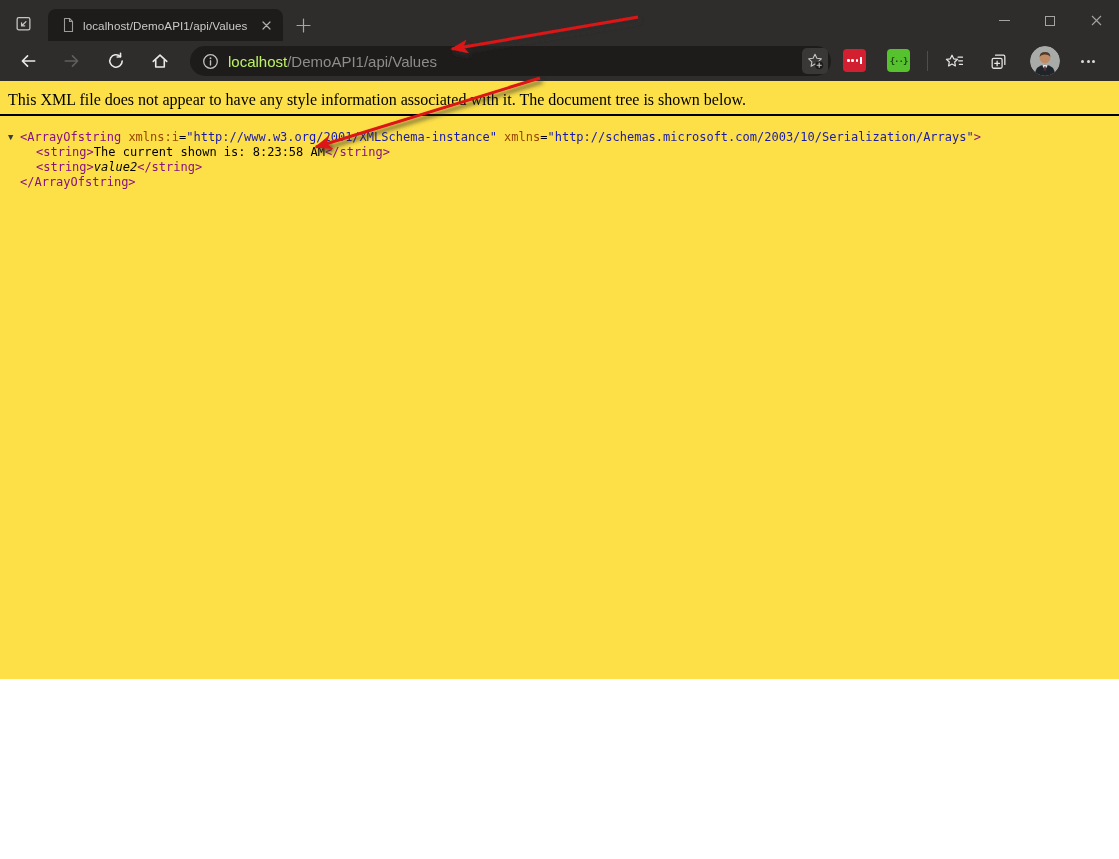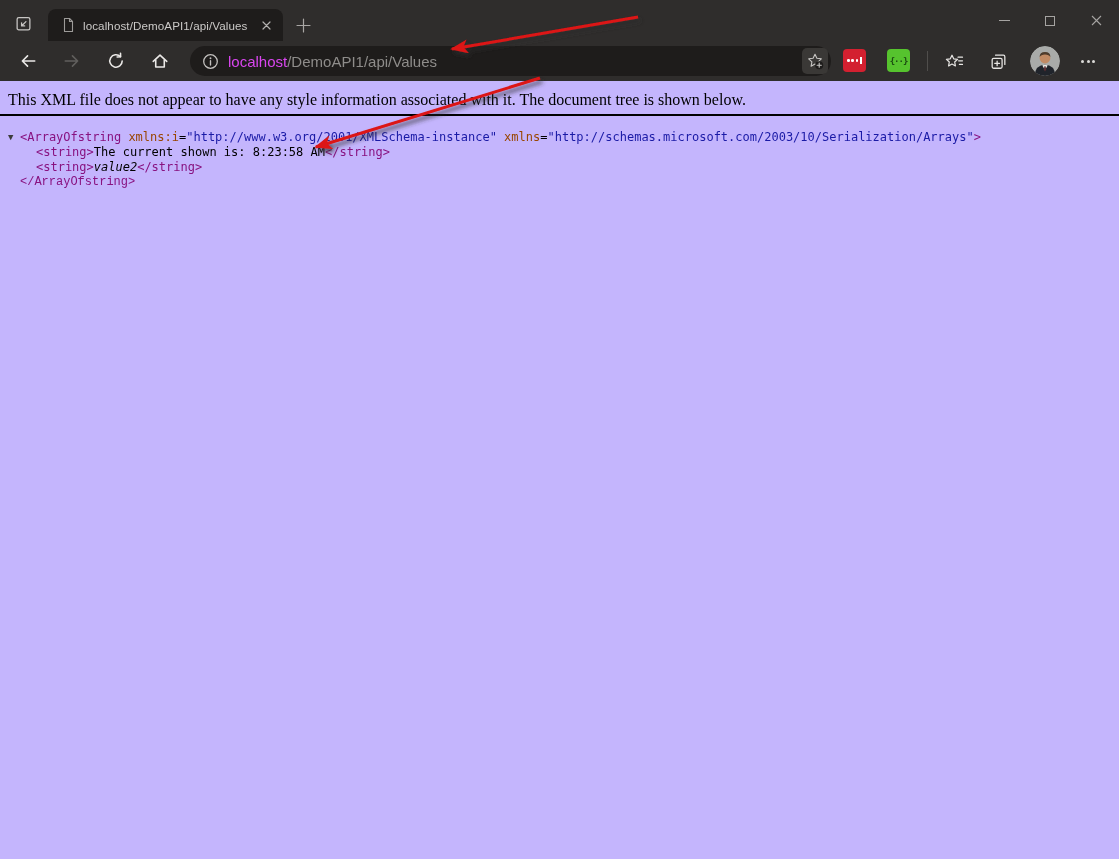--- a/index.html
+++ b/index.html
@@ -32,21 +32,21 @@
 
   .nav-btn { position:absolute; top:3px; width:34px; height:34px; border-radius:4px;
              display:flex; align-items:center; justify-content:center; }
   .nav-back { left:11px; } .nav-fwd { left:55px; } .nav-refresh { left:99px; } .nav-home { left:143px; }
 
   .addressbar { position:absolute; left:190px; top:5px; width:641px; height:30px;
                 background:#1e1c1b; border-radius:15px; display:flex; align-items:center;
                 padding-left:12px; }
   .info-icon { width:17px; height:17px; margin-right:9px; flex:0 0 auto; }
   .url { font-size:15px; white-space:nowrap; }
-  .url-host { color:#d946ef; }
+  .url-host { color:#bef264; }
   .url-path { color:#8e8c8a; }
   .ab-spacer { flex:1 1 auto; }
   .starplus-btn { width:26px; height:26px; margin-right:3px; border-radius:5px; background:#3a3836;
                   display:flex; align-items:center; justify-content:center; flex:0 0 auto; }
 
   .ext-btn { position:absolute; top:8px; width:23px; height:23px; border-radius:4px;
              display:flex; align-items:center; justify-content:center; }
   .ext-lastpass { left:843px; }
   .ext-green { left:887px; font-size:9px; font-weight:bold; color:#1c4d12;
                font-family:"DejaVu Sans Mono", monospace; letter-spacing:-1px; }
@@ -59,21 +59,21 @@
                  display:flex; align-items:center; justify-content:center; border-radius:4px; }
   .collections-btn { position:absolute; left:981px; top:3px; width:34px; height:34px;
                  display:flex; align-items:center; justify-content:center; border-radius:4px; }
   .avatar-btn { position:absolute; left:1030px; top:5px; width:30px; height:30px; border-radius:50%;
                 overflow:hidden; }
   .more-btn { position:absolute; left:1071px; top:3px; width:34px; height:34px;
               display:flex; align-items:center; justify-content:center; gap:2.5px; border-radius:4px; }
   .more-dot { width:3px; height:3px; border-radius:50%; background:#dcdad8; }
 
   
-  .page { position:relative; width:100%; height:778px; background:#c4b5fd; }
+  .page { position:relative; width:100%; height:598px; background:#fde047; }
   .notice-wrap { border-bottom:2px solid #000; padding:10px 8px 5px 8px; }
   .notice { font-family:"Liberation Serif", serif; font-size:16px; color:#000; }
 
   .xml-tree { margin:14px 0 0 8px; font-family:"DejaVu Sans Mono", monospace;
               font-size:12px; line-height:15px; color:#000; }
   .xline { white-space:pre; }
   .xtoggle { display:inline-block; width:12px; font-size:9px; color:#3c3c3c; vertical-align:1px; }
 
   
   .annotation-layer { position:absolute; left:0; top:0; width:1119px; height:859px;
@@ -250,21 +250,21 @@
 </div>
 
 <div class="page">
   <div class="notice-wrap">
     <span class="notice">This XML file does not appear to have any style information associated with it. The document tree is shown below.</span>
   </div>
   <div class="xml-tree">
       <div class="xline" style="padding-left: 0px;"><span class="xtoggle">▼</span><span style="color: rgb(136, 18, 128);">&lt;ArrayOfstring</span><span style="color: rgb(0, 0, 0);"> </span><span style="color: rgb(153, 69, 0);">xmlns:i</span><span style="color: rgb(0, 0, 0);">=</span><span style="color: rgb(26, 26, 166);">"http://www.w3.org/2001/XMLSchema-instance"</span><span style="color: rgb(0, 0, 0);"> </span><span style="color: rgb(153, 69, 0);">xmlns</span><span style="color: rgb(0, 0, 0);">=</span><span style="color: rgb(26, 26, 166);">"http://schemas.microsoft.com/2003/10/Serialization/Arrays"</span><span style="color: rgb(136, 18, 128);">&gt;</span></div>
       <div class="xline" style="padding-left: 28px;"><span style="color: rgb(136, 18, 128);">&lt;string&gt;</span><span style="color: rgb(0, 0, 0);">The current shown is: 8:23:58 AM</span><span style="color: rgb(136, 18, 128);">&lt;/string&gt;</span></div>
       <div class="xline" style="padding-left: 28px;"><span style="color: rgb(136, 18, 128);">&lt;string&gt;</span><span style="color: rgb(0, 0, 0); font-style: italic;">value2</span><span style="color: rgb(136, 18, 128);">&lt;/string&gt;</span></div>
-      <div class="xline" style="padding-left: 12px; font-family: Liberation Mono, monospace;"><span style="color: rgb(136, 18, 128);">&lt;/ArrayOfstring&gt;</span></div>
+      <div class="xline" style="padding-left: 12px;"><span style="color: rgb(136, 18, 128);">&lt;/ArrayOfstring&gt;</span></div>
     </div>
 </div>
 
 <svg class="annotation-layer" width="1119" height="859" viewBox="0 0 1119 859">
   <defs>
     <marker id="ah" markerUnits="userSpaceOnUse" markerWidth="20" markerHeight="16" refX="16" refY="7" orient="auto">
       <path d="M0 0 L18 7 L0 14 L4.5 7 Z" fill="#dc1414"></path>
     </marker>
     <filter id="ashadow" x="-40%" y="-40%" width="180%" height="180%">
       <feDropShadow dx="2.5" dy="3.5" stdDeviation="2" flood-color="#2e2e2e" flood-opacity="0.75"></feDropShadow>

